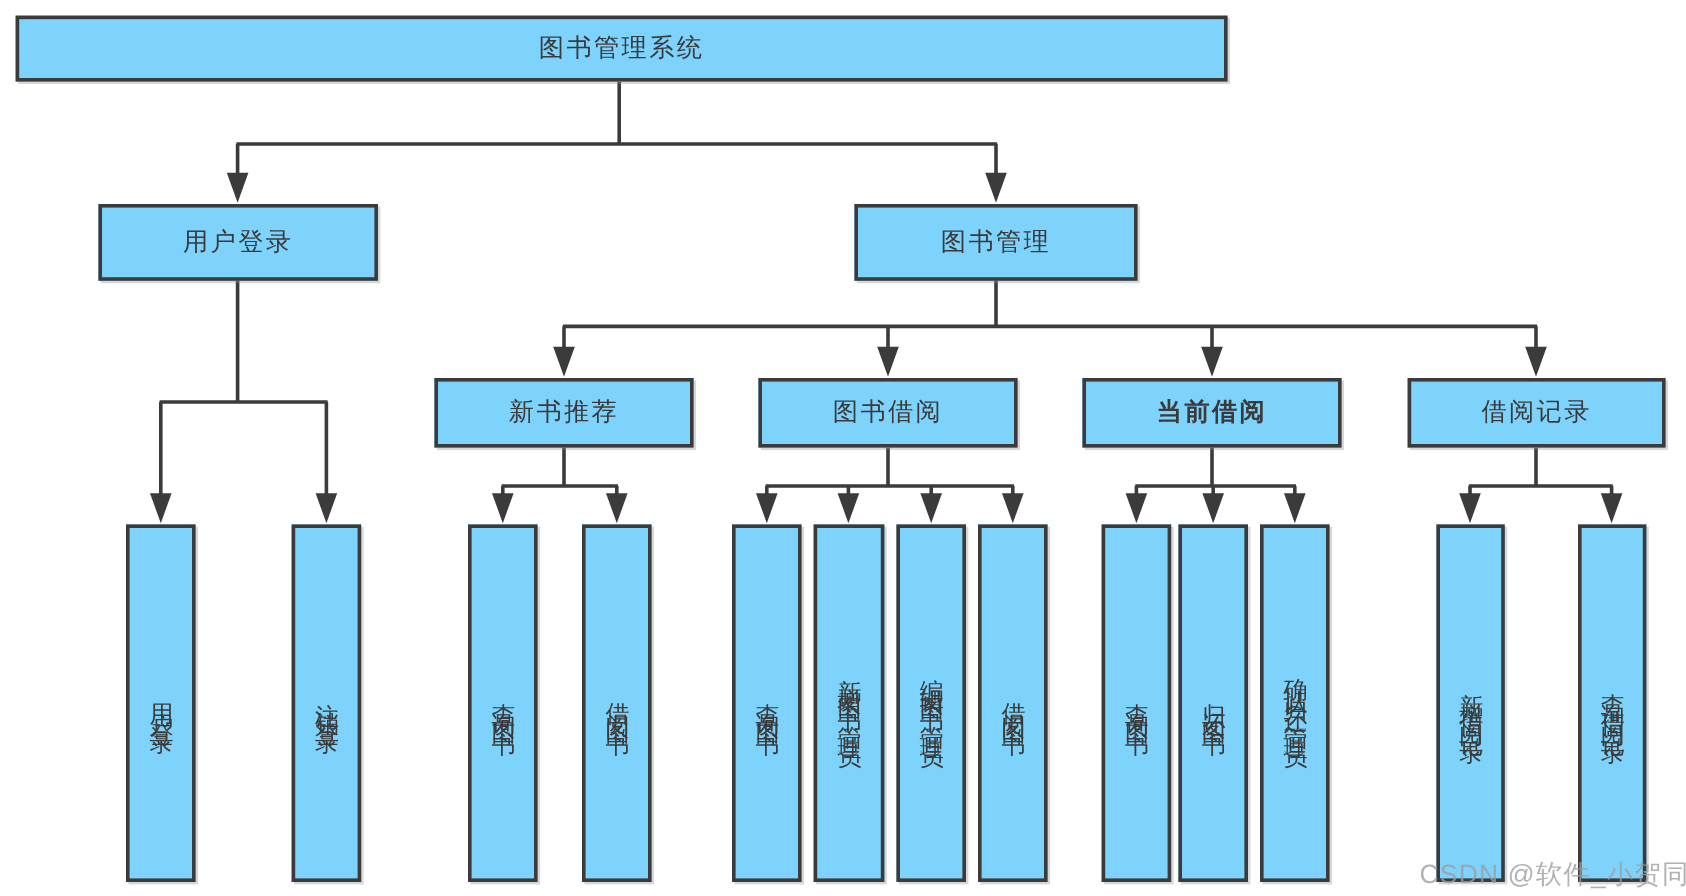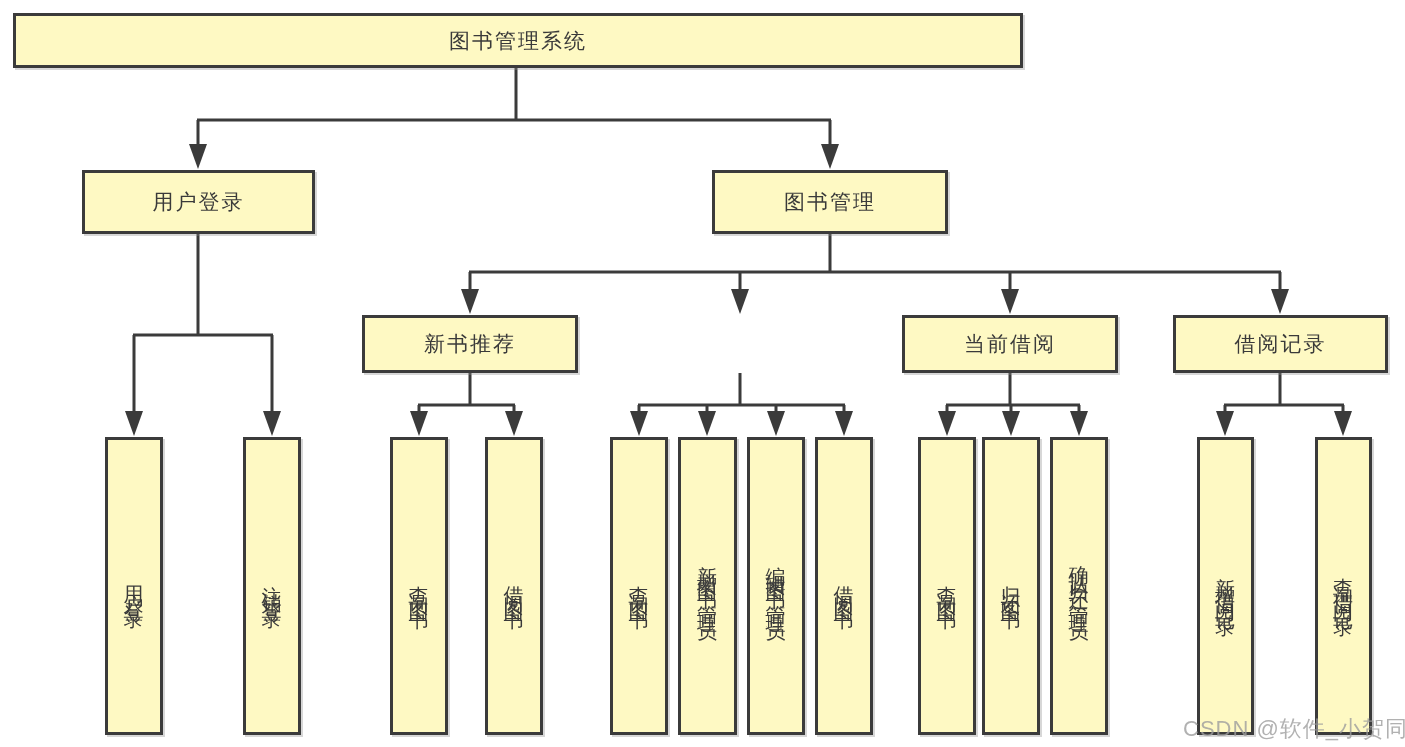--- a/index.html
+++ b/index.html
@@ -12,21 +12,21 @@
     overflow: hidden;
   }
   .wires {
     position: absolute;
     left: 0; top: 0;
     width: 1405px; height: 747px;
   }
   .node {
     position: absolute;
     box-sizing: border-box;
-    background: #fef9c3;
+    background: #7dd3fc;
     border: 3px solid #3b3b3b;
     box-shadow: 2px 2px 0 rgba(140,140,140,0.35);
     display: flex;
     align-items: center;
     justify-content: center;
     color: #3a3a3a;
     font-size: 21px;
     letter-spacing: 2px;
     text-align: center;
     line-height: 1.2;
@@ -36,21 +36,21 @@
     text-orientation: mixed;
     letter-spacing: 8px;
     font-size: 20px;
     color: #3a3a3a;
   }
   .root   { left: 13px;   top: 13px;  width: 1010px; height: 55px; }
   .b-user { left: 82px;   top: 170px; width: 233px;  height: 64px; }
   .b-mgmt { left: 712px;  top: 170px; width: 236px;  height: 64px; }
   .b-nb   { left: 362px;  top: 315px; width: 216px;  height: 58px; }
   .b-bb   { left: 632px;  top: 315px; width: 216px;  height: 58px; }
-  .b-cb   { left: 902px;  top: 315px; width: 216px;  height: 58px; }
+  .b-cb   { left: 902px;  top: 315px; width: 216px;  height: 58px; font-weight: bold; }
   .b-br   { left: 1173px; top: 315px; width: 215px;  height: 58px; }
   .leaf   { top: 437px; width: 58px; height: 298px; }
   .l-ul   { left: 105px; }
   .l-lo   { left: 243px; }
   .l-nbq  { left: 390px; }
   .l-nbb  { left: 485px; }
   .l-bbq  { left: 610px; }
   .l-bba  { left: 678px; width: 59px; }
   .l-bbe  { left: 747px; }
   .l-bbb  { left: 815px; }
@@ -116,20 +116,23 @@
   <div class="node b-user">
     <span>用户登录</span>
   </div>
   <div class="node b-nb">
     <span>新书推荐</span>
   </div>
 
   <div class="node b-mgmt">
     <span>图书管理</span>
   </div>
+  <div class="node b-bb">
+    <span>图书借阅</span>
+  </div>
   <div class="node b-cb">
     <span>当前借阅</span>
   </div>
   <div class="node b-br">
     <span>借阅记录</span>
   </div>
 
   <div class="node vnode leaf l-ul">
     <span>用户登录</span>
   </div>

